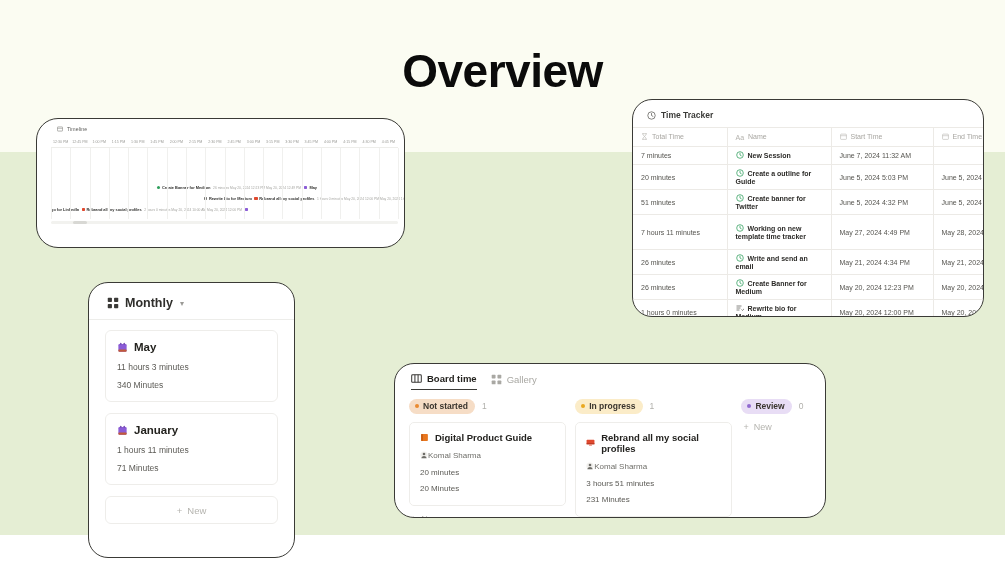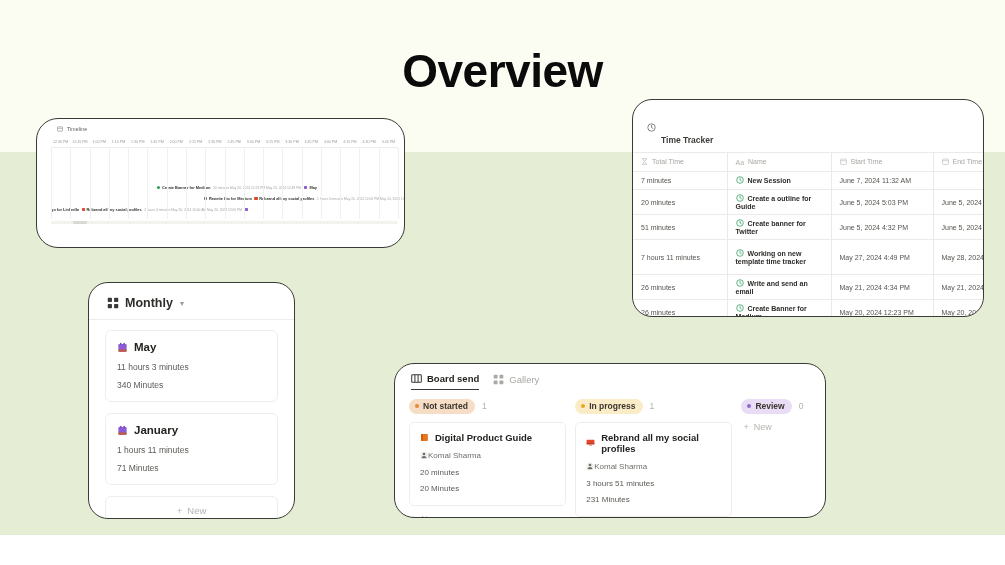--- a/index.html
+++ b/index.html
@@ -57,42 +57,42 @@
   .sq.green { background: #2e9e5b; border-radius: 50%; }
   .sq.red { background: #e0492f; }
   .sq.purple { background: #8b5cd6; }
   .sq.grey { background: #7b7b78; }
   .tl-scroll { margin: 2px 6px 0 14px; height: 2.6px; background: #f2f2ef; border-radius: 2px; position: relative; }
   .tl-scroll i { position: absolute; left: 22px; top: 0; width: 14px; height: 2.6px; background: #d8d8d4; border-radius: 2px; display: block; }
 
   
   #time-tracker-card { left: 632px; top: 99px; width: 352px; height: 218px; }
   .tt-head { display: flex; align-items: center; gap: 5px; padding: 10px 0 7px 14px; }
-  .tt-head .lbl { font-size: 8.5px; font-weight: bold; color: #3b3b38; margin-top: 25px; }
+  .tt-head .lbl { font-size: 8.5px; font-weight: bold; color: #3b3b38; }
   .tt-table { width: 100%; border-collapse: collapse; table-layout: fixed; }
   .tt-table col.c1 { width: 94px; }
   .tt-table col.c2 { width: 104px; }
   .tt-table col.c3 { width: 102px; }
   .tt-table col.c4 { width: 100px; }
   .tt-table th, .tt-table td {
     border-top: .8px solid #eceae6;
     border-right: .8px solid #eceae6;
     text-align: left; padding: 4px 6px 4px 8px;
     vertical-align: middle;
   }
   .tt-table th { font-size: 7px; font-weight: normal; color: #a8a6a1; padding-top: 5px; padding-bottom: 5px; }
   .tt-table th .hico { display: inline-block; margin-right: 4px; color: #b4b2ad; vertical-align: -1px; }
   .tt-table td { font-size: 7px; color: #55544f; }
   .tt-table td.name { color: #2c2b28; font-weight: bold; }
   .tt-table td.name .nico { display: inline-block; width: 8px; margin-right: 4px; vertical-align: -1.5px; }
   .tt-table tr.tall td { padding-top: 9px; padding-bottom: 9px; }
   .tt-table tr:last-child td { border-bottom: .8px solid #eceae6; }
 
   
-  #monthly-card { left: 88px; top: 282px; width: 207px; height: 237px; }
+  #monthly-card { left: 88px; top: 282px; width: 207px; height: 276px; }
   .mo-head { display: flex; align-items: center; gap: 6px; padding: 13px 0 9px 18px; border-bottom: 1px solid #ededea; }
   .mo-head .lbl { font-size: 12.5px; font-weight: bold; color: #2f2e2b; }
   .mo-head .chev { font-size: 8px; color: #9b9a96; margin-left: 1px; }
   .mo-body { padding: 10px 16px 0 16px; }
   .mo-item {
     border: 1px solid #eeedea; border-radius: 6px;
     padding: 10px 11px 11px 11px; margin-bottom: 11px;
     background: #fff;
   }
   .mo-item .title { display: flex; align-items: center; gap: 6px; font-size: 11.5px; font-weight: bold; color: #24231f; margin-bottom: 9px; }
@@ -401,21 +401,21 @@
   <div class="card" id="board-card">
     <div class="bd-tabs" id="bd-tabs">
         <div class="bd-tab active">
           <span class="ico">
             <svg width="11" height="11" viewBox="0 0 16 16">
               <rect x="1" y="2.6" width="14" height="11" rx="1.4" fill="none" stroke="#3b3a37" stroke-width="1.5"></rect>
               <line x1="5.7" y1="2.6" x2="5.7" y2="13.6" stroke="#3b3a37" stroke-width="1.5"></line>
               <line x1="10.3" y1="2.6" x2="10.3" y2="13.6" stroke="#3b3a37" stroke-width="1.5"></line>
             </svg>
           </span>
-          <span>Board send</span>
+          <span>Board time</span>
         </div>
         <div class="bd-tab idle">
           <span class="ico">
             <svg width="11" height="11" viewBox="0 0 16 16">
               <rect x="1" y="1" width="5.6" height="5.6" rx="1" fill="#a9a8a3"></rect>
               <rect x="9.4" y="1" width="5.6" height="5.6" rx="1" fill="#a9a8a3"></rect>
               <rect x="1" y="9.4" width="5.6" height="5.6" rx="1" fill="#a9a8a3"></rect>
               <rect x="9.4" y="9.4" width="5.6" height="5.6" rx="1" fill="#a9a8a3"></rect>
             </svg>
           </span>

